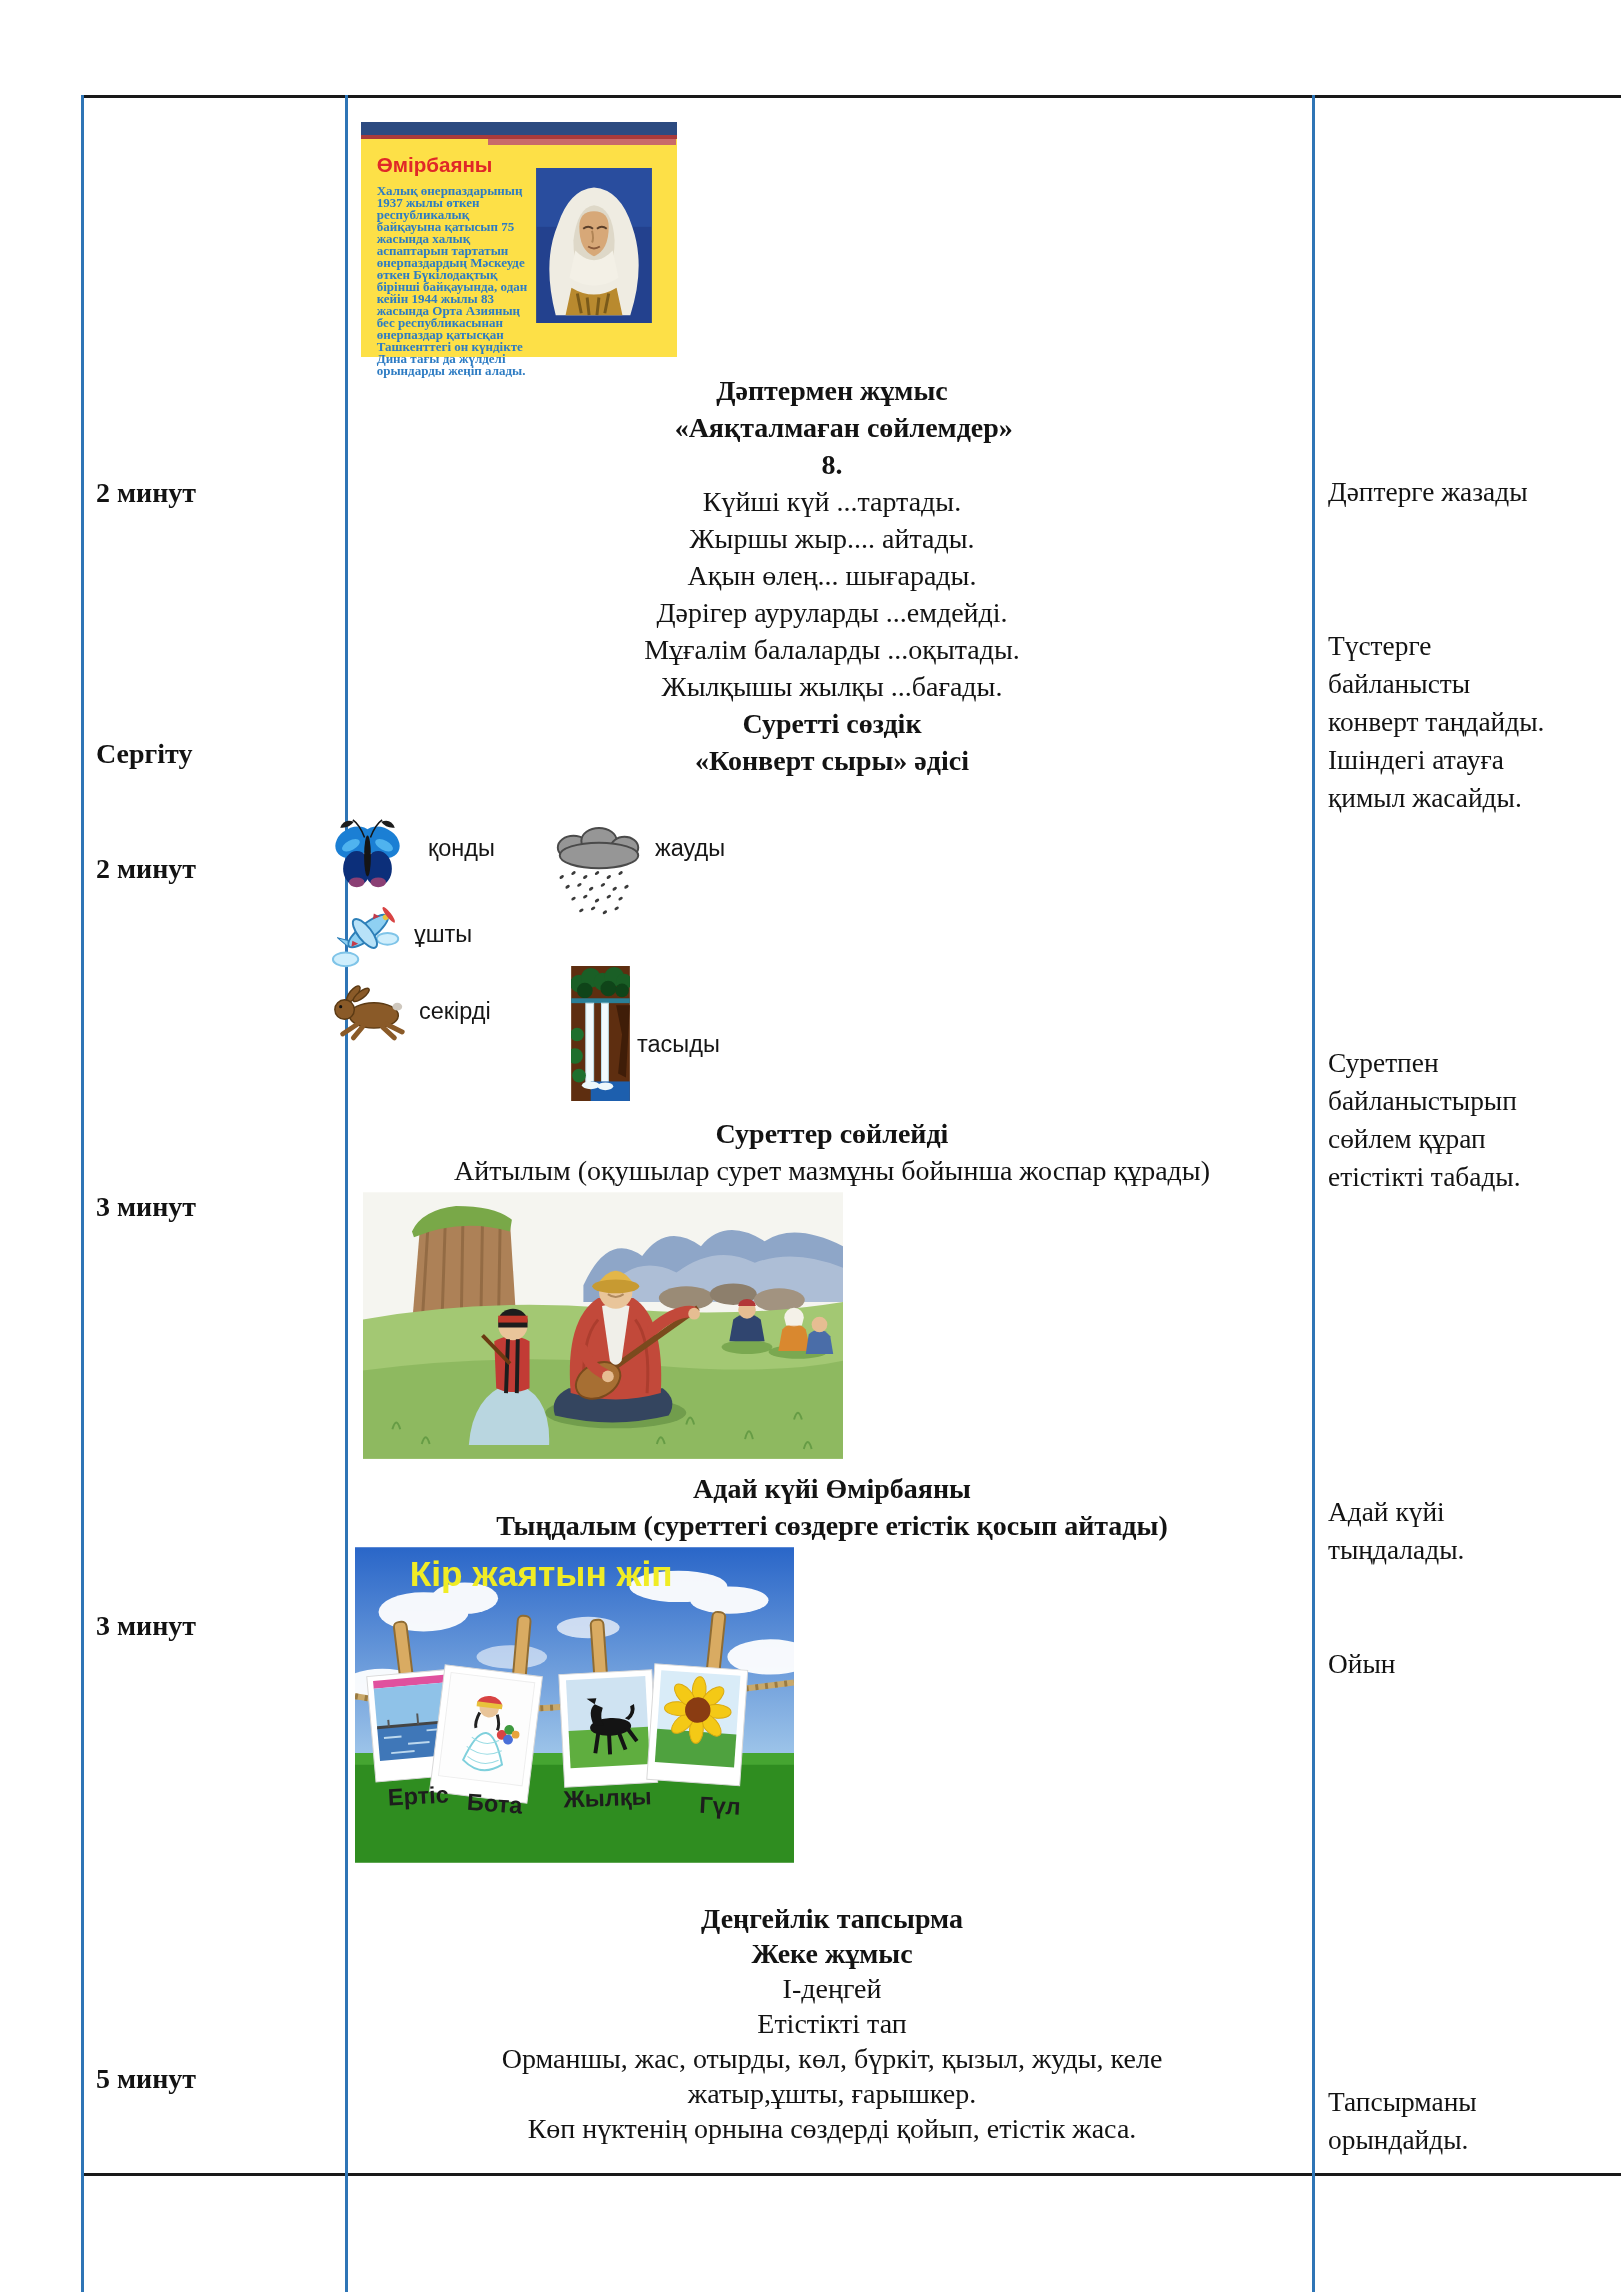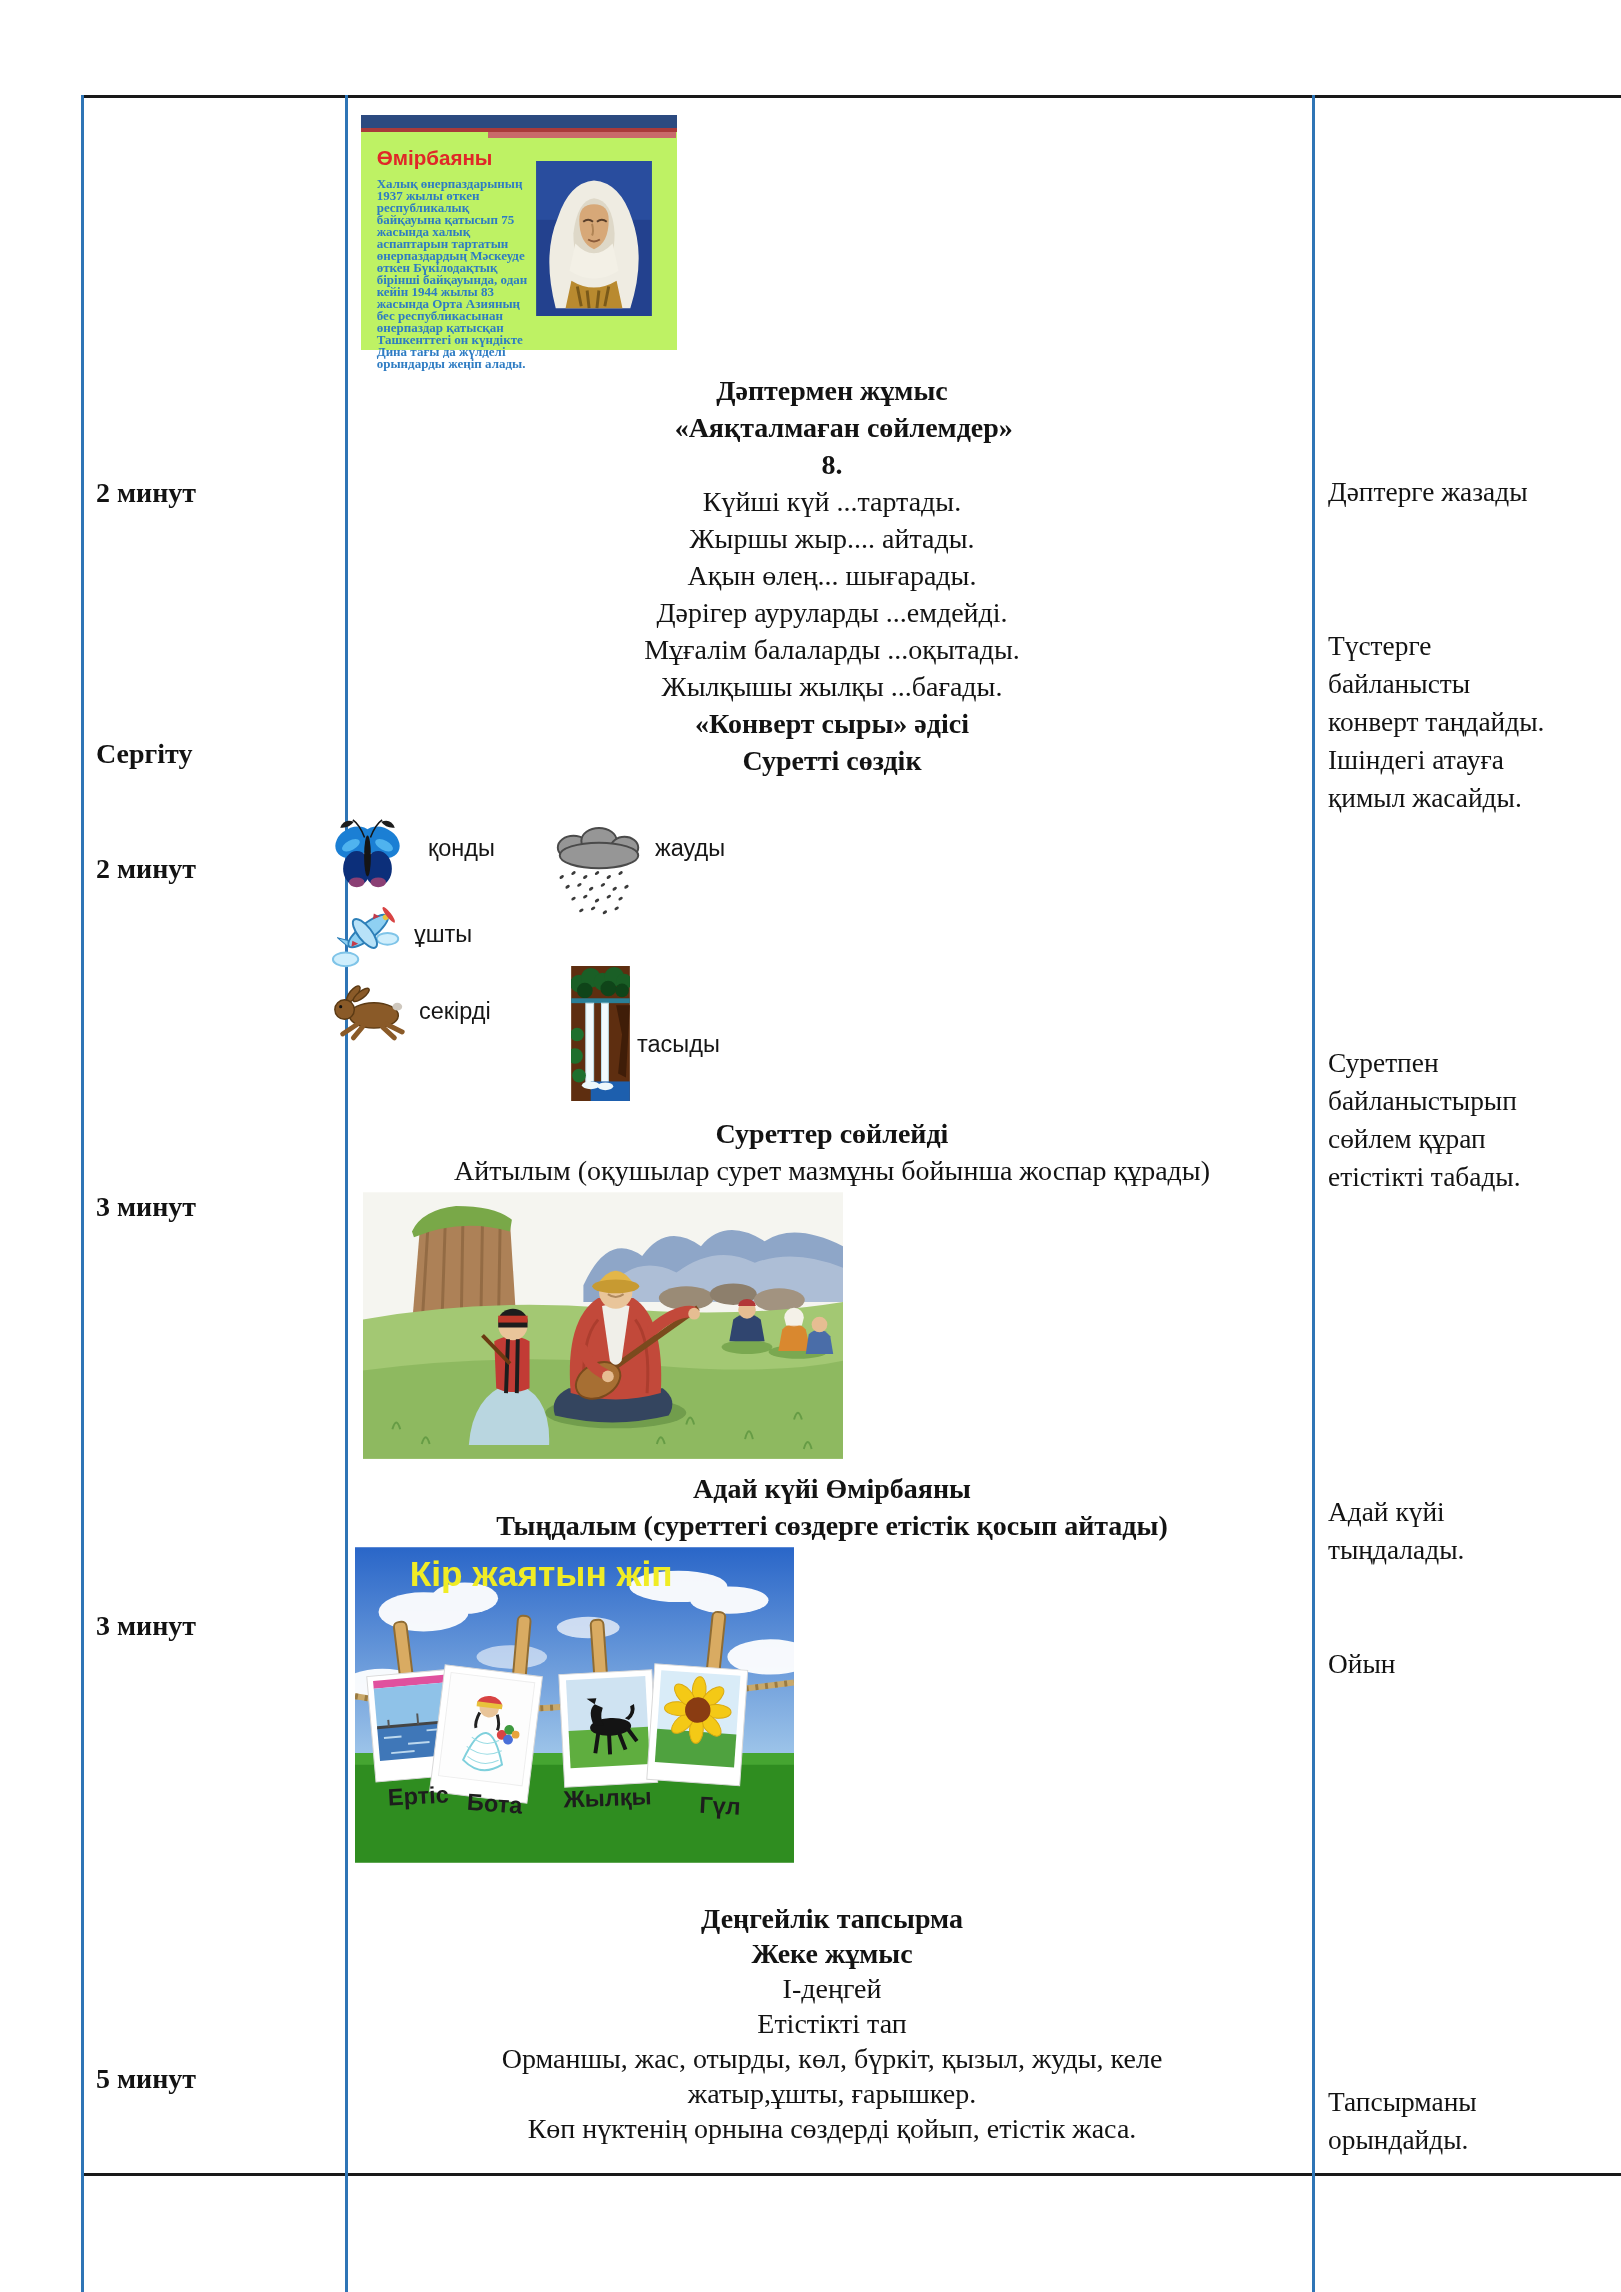--- a/index.html
+++ b/index.html
@@ -30,21 +30,21 @@
   <div class="vline" style="left:345px"></div>
   <div class="vline" style="left:1312px"></div>
 
   <div class="time" style="top:477px">2 минут</div>
   <div class="time" style="top:738px">Сергіту</div>
   <div class="time" style="top:853px">2 минут</div>
   <div class="time" style="top:1191px">3 минут</div>
   <div class="time" style="top:1610px">3 минут</div>
   <div class="time" style="top:2063px">5 минут</div>
 
-  <div class="abs" style="left:361px;top:115px;width:316px;height:235px;background:#bef264">
+  <div class="abs" style="left:361px;top:122px;width:316px;height:235px;background:#fde047">
     <div class="abs" style="left:0;top:0;width:316px;height:12.7px;background:#2c4a80"></div>
     <div class="abs" style="left:0;top:12.7px;width:316px;height:3.9px;background:#a93a3a"></div>
     <div class="abs" style="left:127px;top:16.7px;width:188px;height:5.9px;background:#c96a6a"></div>
     <div class="bio-title" style="left:15.7px;top:31px">Өмірбаяны</div>
     <div class="bio-body" style="left:15.7px;top:63px;width:151px">Халық өнерпаздарының 1937 жылы өткен республикалық байқауына қатысып 75 жасында халық аспаптарын тартатын өнерпаздардың Мәскеуде өткен Бүкілодақтық бірінші байқауында, одан кейін 1944 жылы 83 жасында Орта Азияның бес республикасынан өнерпаздар қатысқан Ташкенттегі он күндікте Дина тағы да жүлделі орындарды жеңіп алады.</div>
     <svg class="abs" style="left:175px;top:46px" width="116" height="155" viewBox="0 0 118 158">
       <rect width="118" height="158" fill="#23418e"></rect>
       <rect width="118" height="60" fill="#2d55a8" opacity="0.6"></rect>
       <path d="M20 150 Q6 96 22 58 Q34 22 59 20 Q86 22 98 60 Q112 100 96 150 Z" fill="#efece2"></path>
       <path d="M38 74 Q42 40 59 38 Q78 40 80 74 Q80 96 72 108 L46 108 Q38 96 38 74 Z" fill="#ded8c8"></path>
@@ -61,22 +61,22 @@
   <div class="block" style="top:372px">
     <div class="t b ln">Дәптермен жұмыс</div>
     <div class="t b ln" style="padding-left:23.5px">«Аяқталмаған сөйлемдер»</div>
     <div class="t b ln">8.</div>
     <div class="t ln">Күйші күй ...тартады.</div>
     <div class="t ln">Жыршы жыр.... айтады.</div>
     <div class="t ln">Ақын өлең... шығарады.</div>
     <div class="t ln">Дәрігер ауруларды ...емдейді.</div>
     <div class="t ln">Мұғалім балаларды ...оқытады.</div>
     <div class="t ln">Жылқышы жылқы ...бағады.</div>
+    <div class="t b ln">Суретті сөздік</div>
     <div class="t b ln">«Конверт сыры» әдісі</div>
-    <div class="t b ln">Суретті сөздік</div>
   </div>
 
   <svg class="abs" style="left:331px;top:815px" width="73" height="78" viewBox="0 0 74 80">
     <ellipse cx="23" cy="28" rx="20" ry="15" fill="#1b7fd4" transform="rotate(-28 23 28)"></ellipse>
     <ellipse cx="51" cy="28" rx="20" ry="15" fill="#1b7fd4" transform="rotate(28 51 28)"></ellipse>
     <ellipse cx="20" cy="31" rx="10" ry="5" fill="#4fb3ef" transform="rotate(-28 20 31)"></ellipse>
     <ellipse cx="54" cy="31" rx="10" ry="5" fill="#4fb3ef" transform="rotate(28 54 31)"></ellipse>
     <path d="M9 13 Q13 3 23 7 Q18 14 9 13Z" fill="#1d1d1d"></path>
     <path d="M65 13 Q61 3 51 7 Q56 14 65 13Z" fill="#1d1d1d"></path>
     <ellipse cx="26" cy="55" rx="14" ry="18" fill="#0c2f7a"></ellipse>

